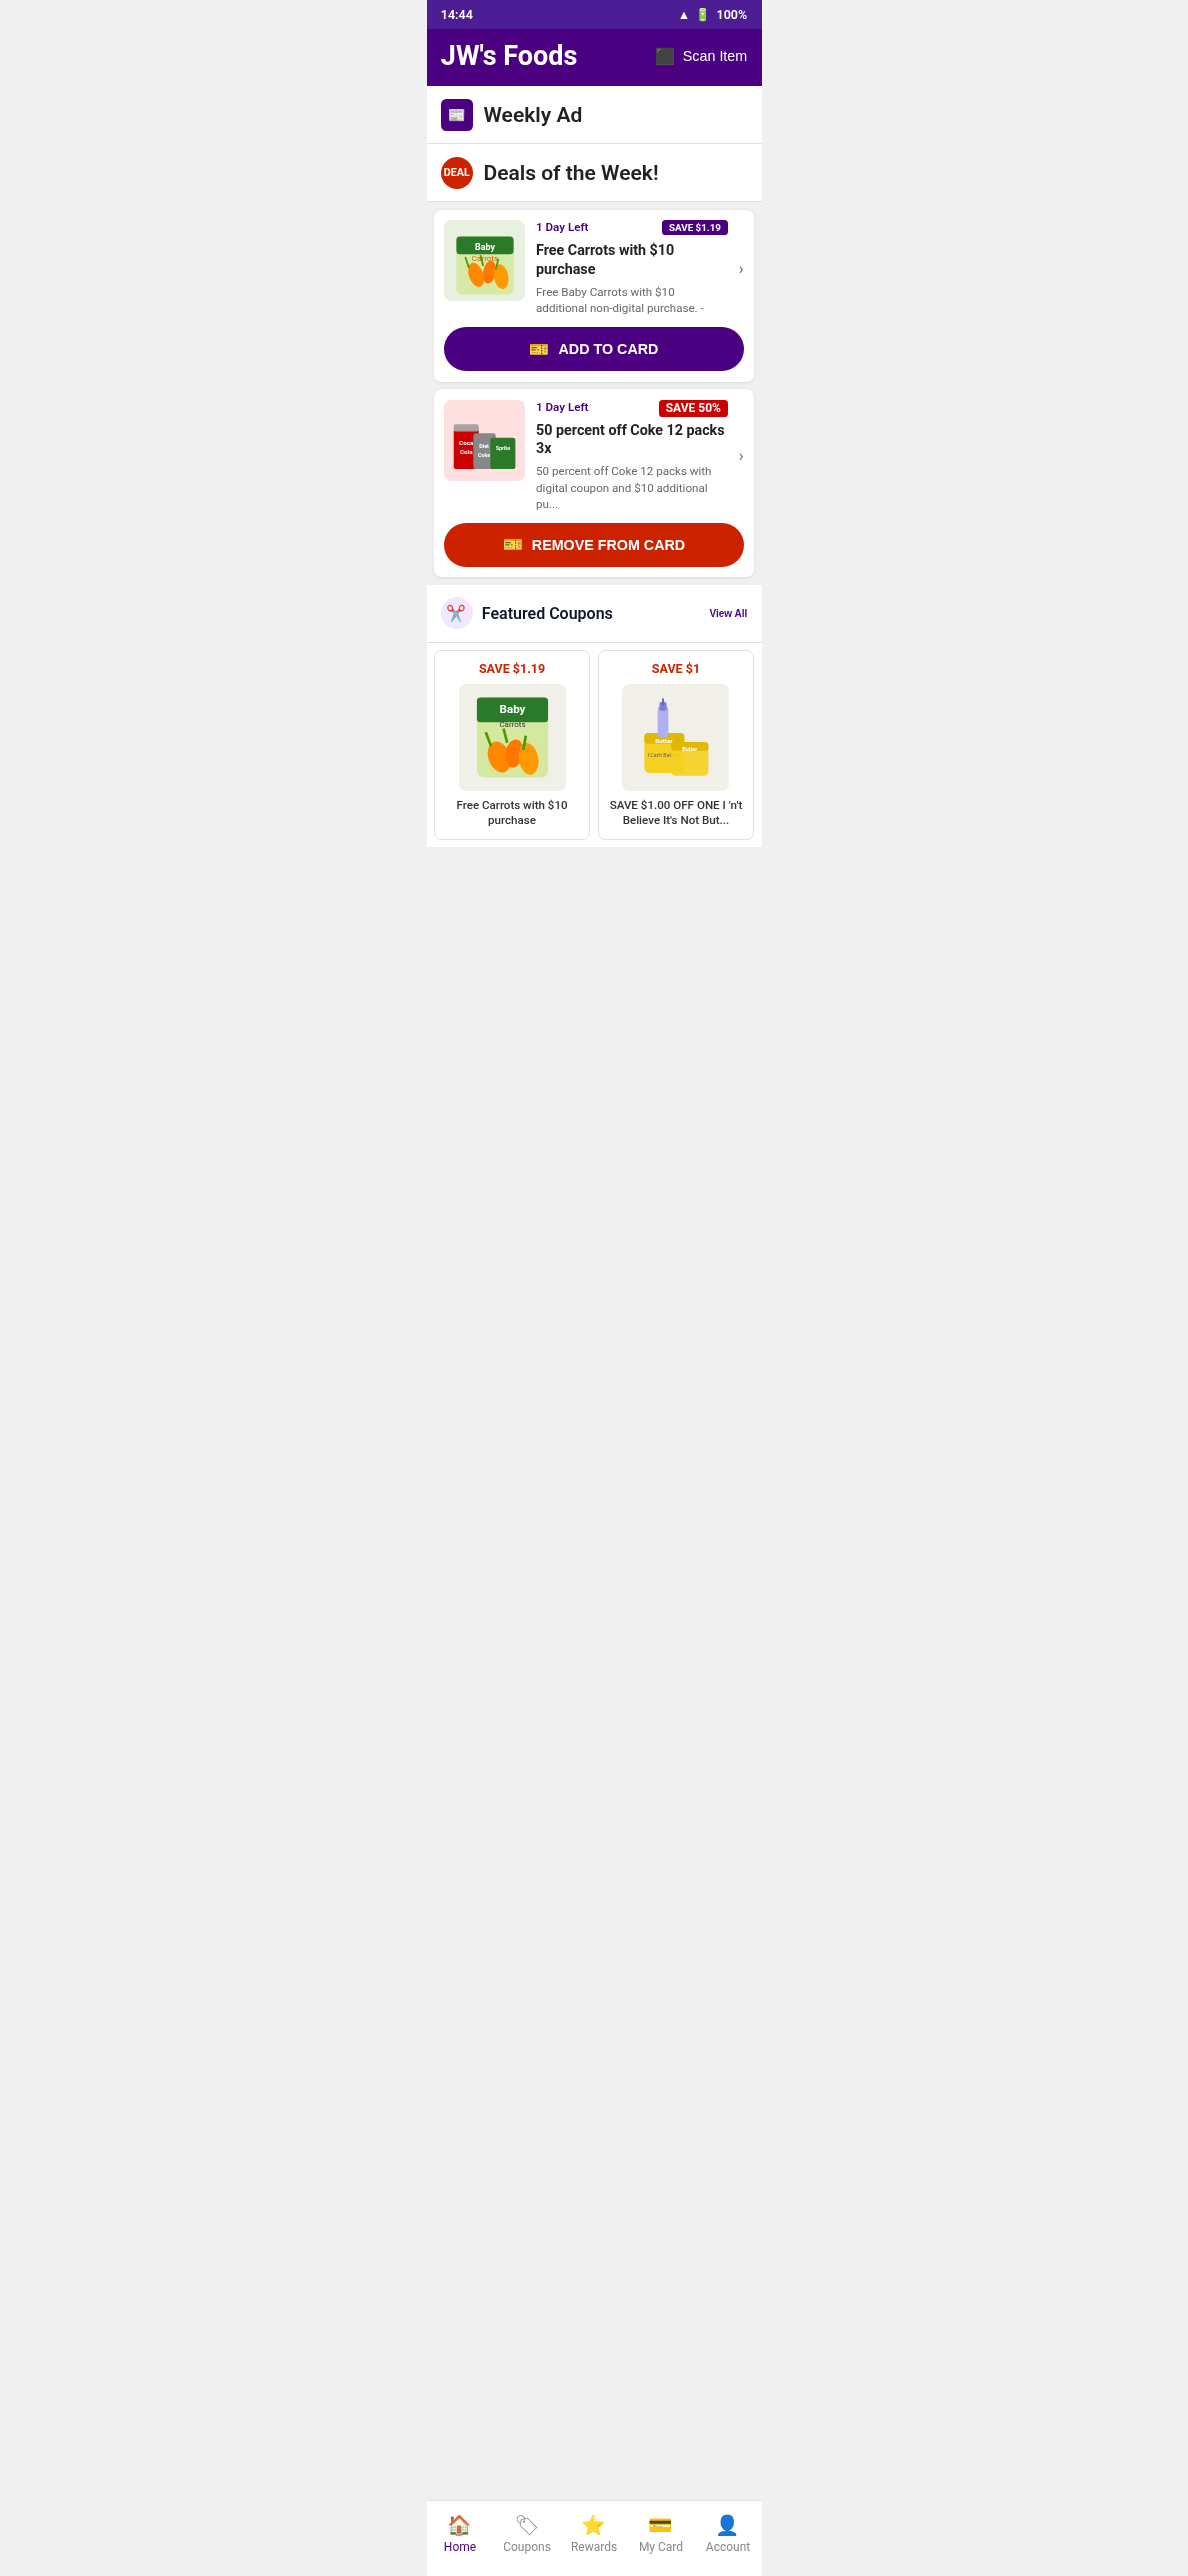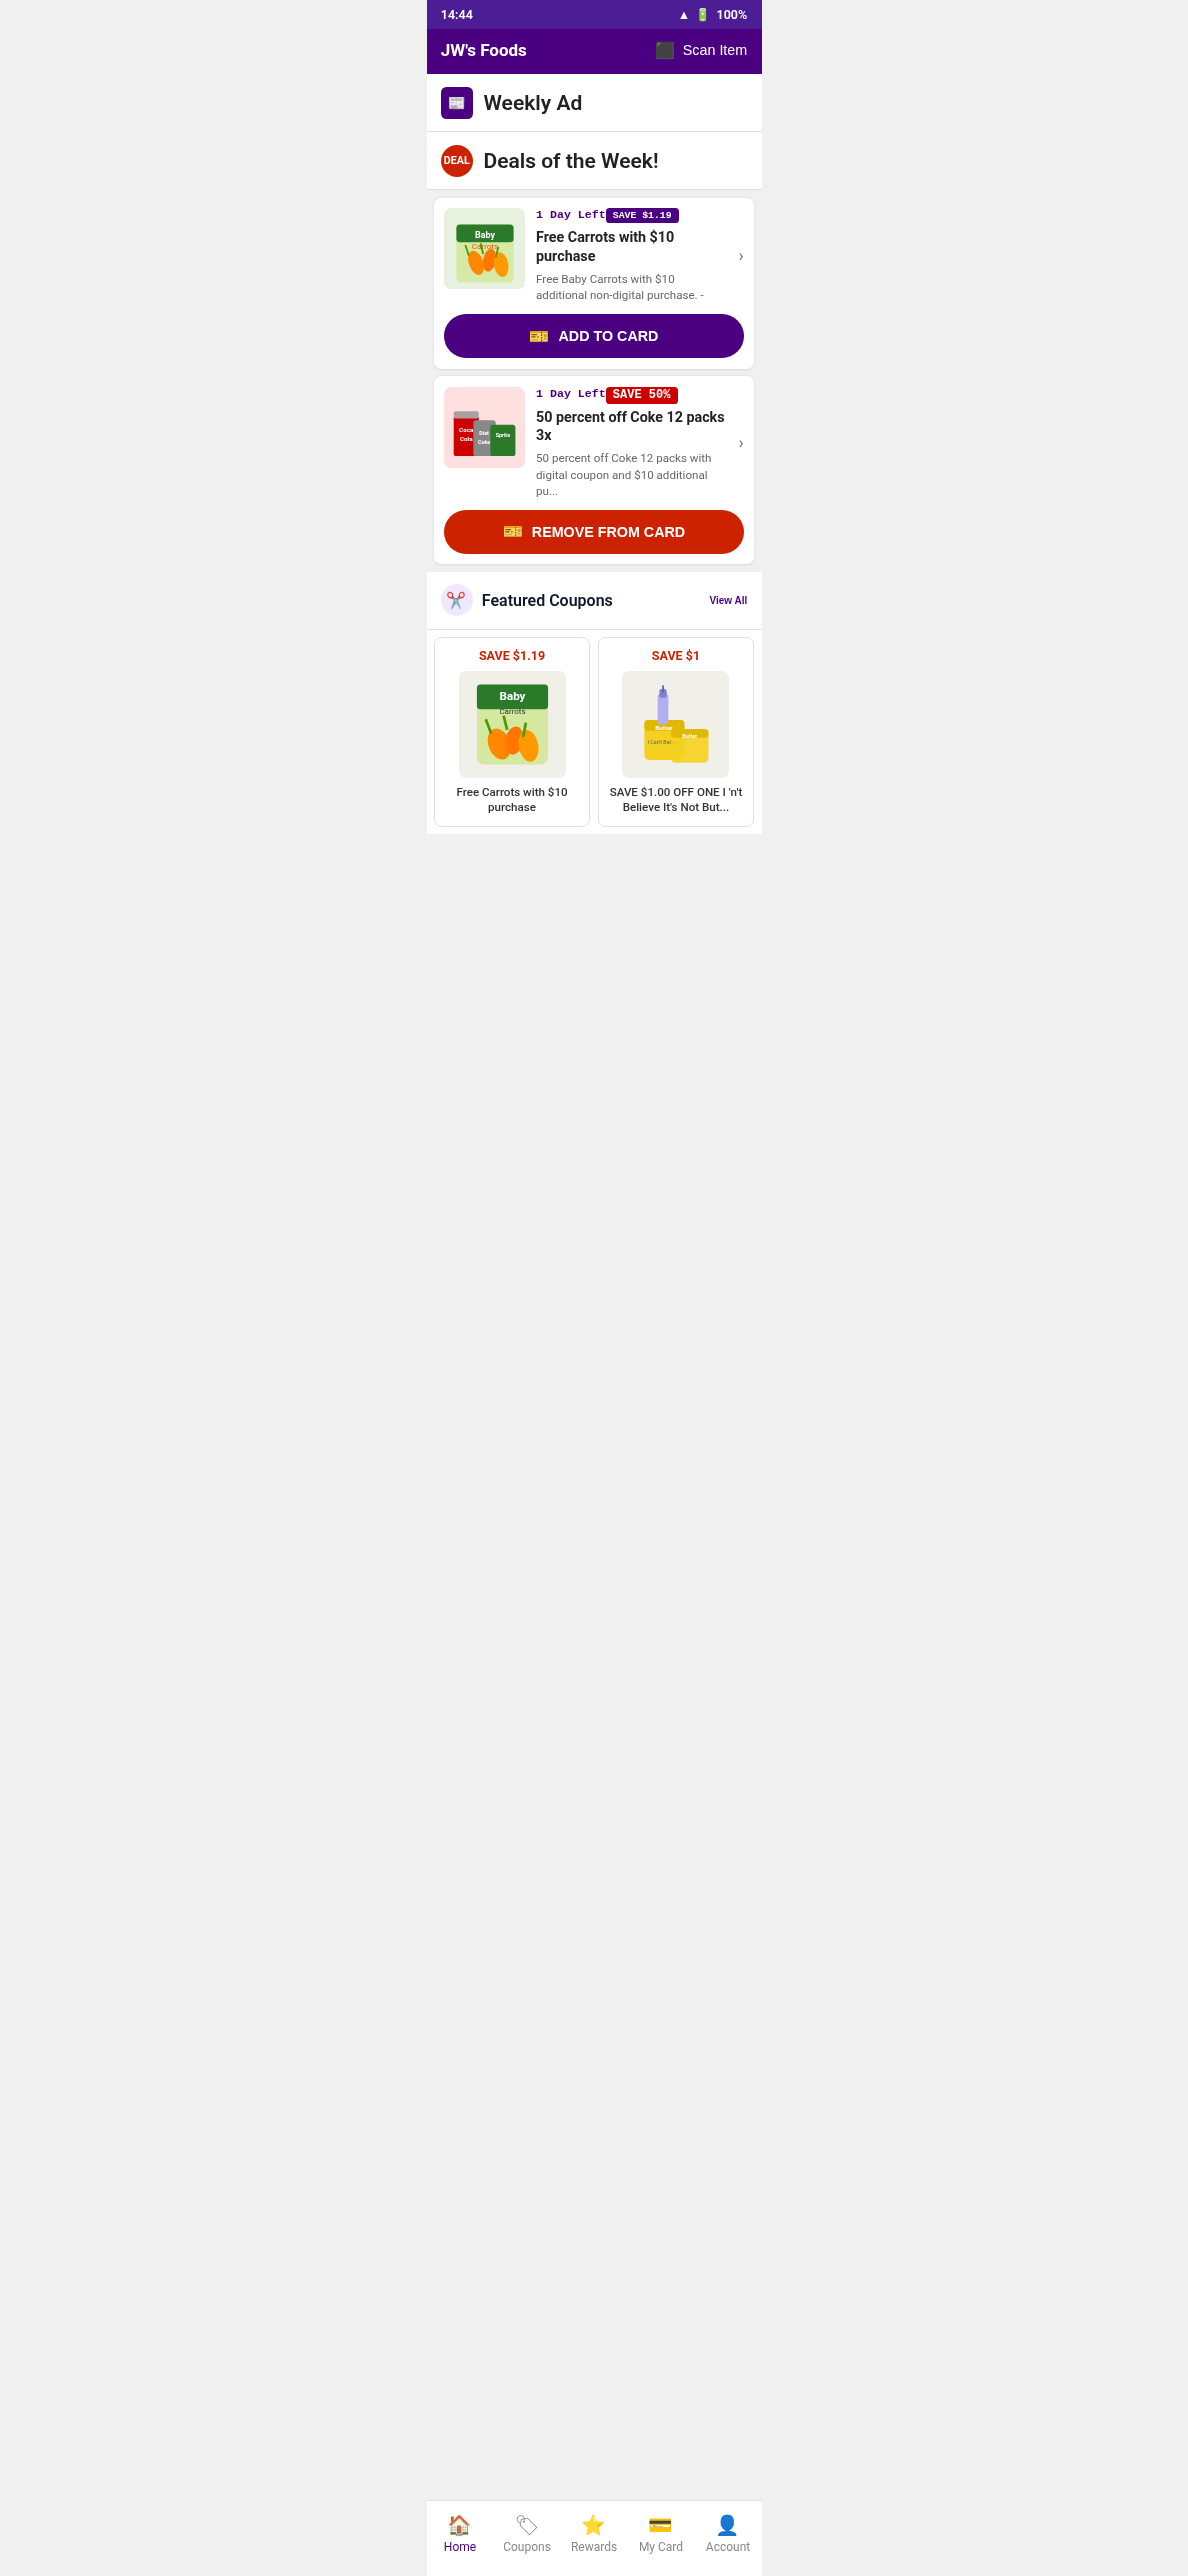--- a/index.html
+++ b/index.html
@@ -40,21 +40,21 @@
     .header {
       background: #4a0080;
       color: white;
       display: flex;
       justify-content: space-between;
       align-items: center;
       padding: 10.7px 14.3px 14.3px;
     }
 
     .header-title {
-      font-size: 17px;
+      font-size: 27px;
       font-weight: 700;
       color: white;
     }
 
     .scan-btn {
       display: flex;
       align-items: center;
       gap: 7.2px;
       color: white;
       font-size: 14.3px;
@@ -349,24 +349,23 @@
       color: #4a0080;
     }
 
     
     .bottom-spacer {
       height: 72px;
     }
 
     .deal-header-row {
       display: flex;
-      justify-content: flex-start;
+      justify-content: space-between;
       align-items: flex-start;
       margin-bottom: 3.6px;
-      font-family: Liberation Mono, monospace;
     }
   </style>
 </head>
 <body>
 
 <div class="status-bar">
   <span>14:44</span>
   <div class="status-right">
     <span>▲</span>
     <span>🔋</span>

